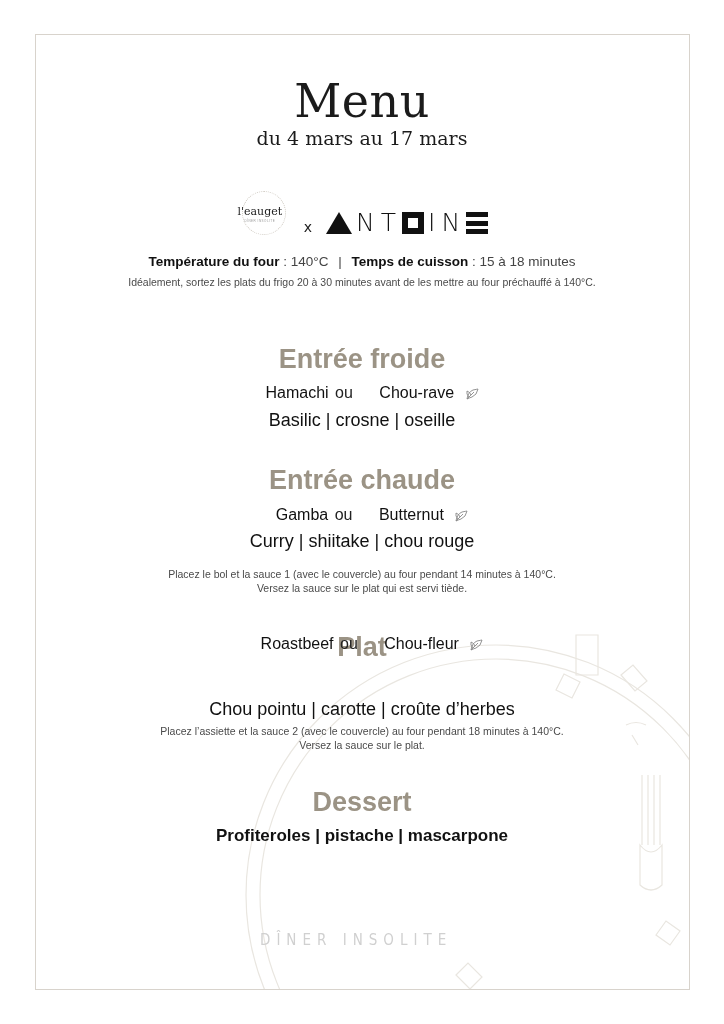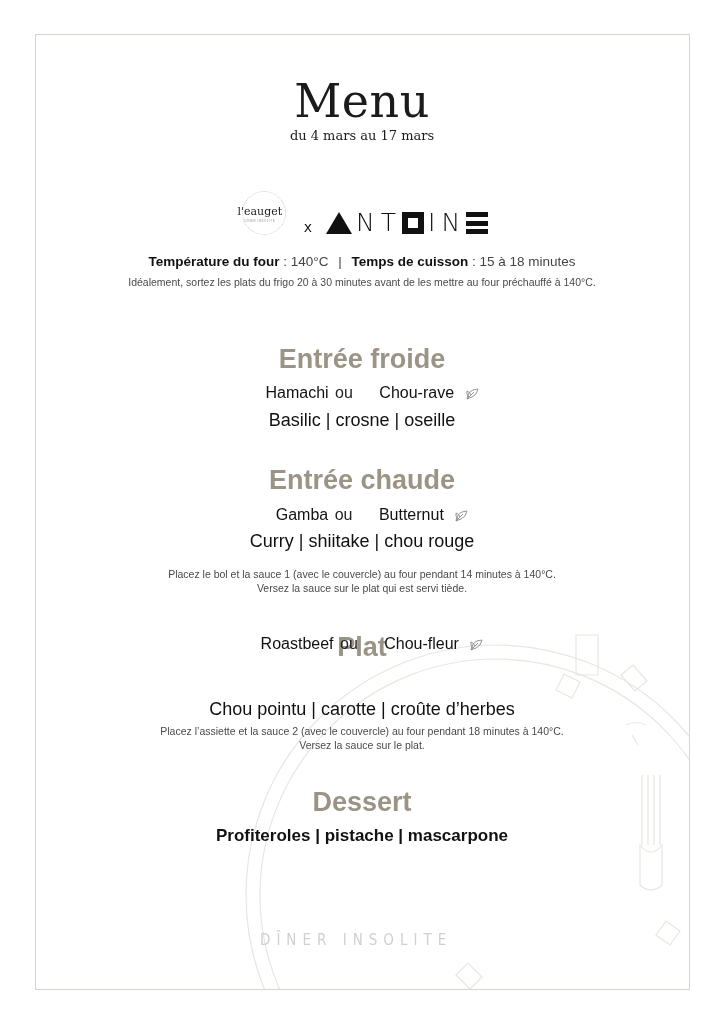--- a/index.html
+++ b/index.html
@@ -26,21 +26,21 @@
     }
 
     .abs { position: absolute; left: 0; width: 724px; text-align: center; }
 
     .title {
       top: 78px; font-family: "DejaVu Serif", "Liberation Serif", serif;
       font-size: 46px; font-weight: normal; color: #1b1b1b; letter-spacing: 0.5px; line-height: 1;
     }
     .subtitle {
       top: 129px; font-family: "DejaVu Serif", "Liberation Serif", serif;
-      font-size: 13px; color: #1b1b1b; line-height: 1;
+      font-size: 19px; color: #1b1b1b; line-height: 1;
     }
 
     
     .logos { top: 191px; height: 44px; display: flex; justify-content: center; align-items: flex-end; gap: 0; }
     .leauget-logo { position: relative; width: 60px; height: 44px; margin-left: -6px; }
     .leauget-logo .ring { position: absolute; left: 12px; top: 0; width: 44px; height: 44px; border: 1.5px dotted #cfcac2; border-radius: 50%; }
     .leauget-logo .txt {
       position: absolute; left: 0; top: 14px; width: 60px; text-align: center;
       font-family: "DejaVu Serif", serif; font-size: 11px; color: #222;
     }

